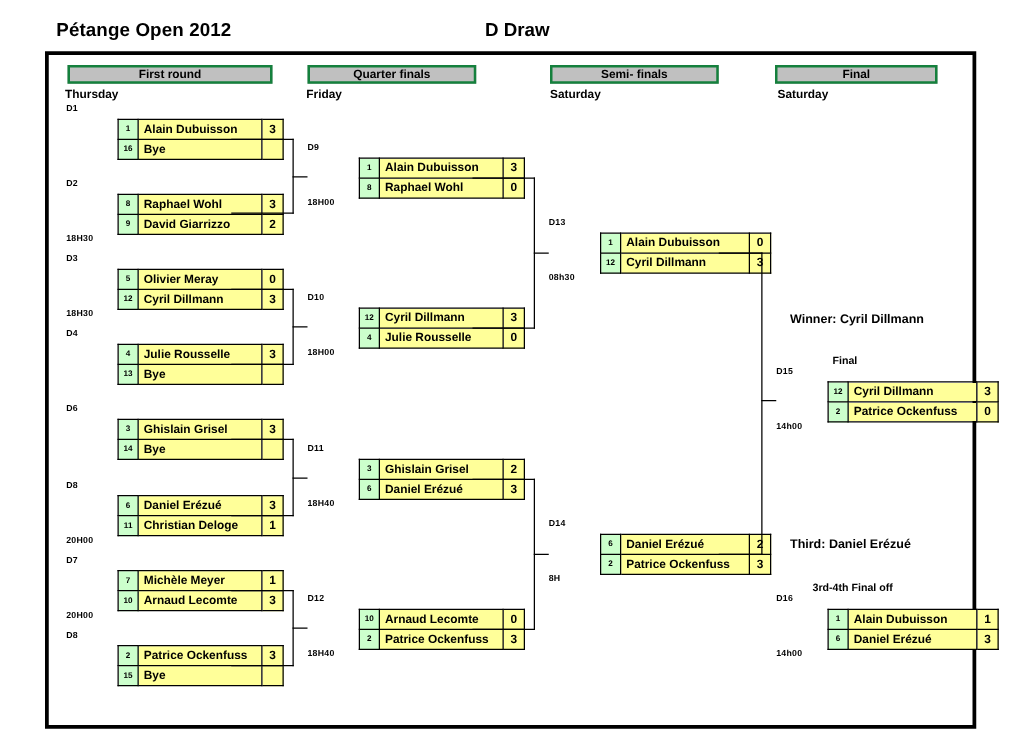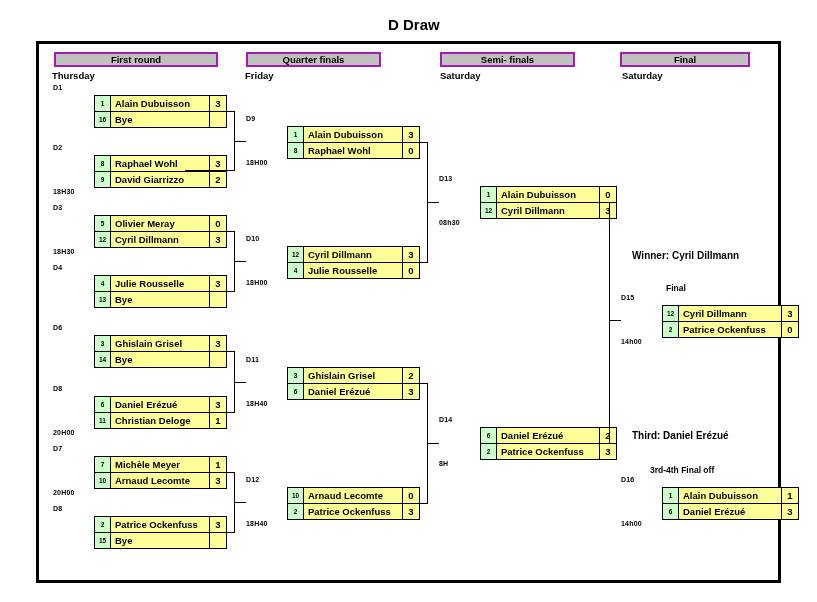--- a/index.html
+++ b/index.html
@@ -49,21 +49,21 @@
     width: 745px; height: 542px;
     border: 3px solid #000000;
     box-sizing: border-box;
   }
 
   
   .round-head {
     position: absolute;
     height: 15px;
     background: #c0c0c0;
-    border: 2px solid #a21caf;
+    border: 2px solid #15803d;
     box-sizing: border-box;
     text-align: center;
     font-size: 9.5px;
     font-weight: bold;
     line-height: 11px;
     color: #000;
   }
   .round-day {
     position: absolute;
     font-size: 9.5px;
@@ -144,20 +144,21 @@
   .cap-small {
     position: absolute;
     font-size: 8.5px;
     font-weight: bold;
   }
 </style>
 </head>
 <body>
 
 <div class="title-row">
+  <div class="title-left">Pétange Open 2012</div>
   <div class="title-center">D Draw</div>
 </div>
 
 <div class="frame"></div>
 
 <div class="round-head" style="left:54px;  top:52px; width:164px;">First round</div>
 <div class="round-day" style="left:52px;  top:70px;">Thursday</div>
 
 <div class="round-head" style="left:246px; top:52px; width:135px;">Quarter finals</div>
 <div class="round-day" style="left:245px; top:70px;text-align:center;">Friday</div>

